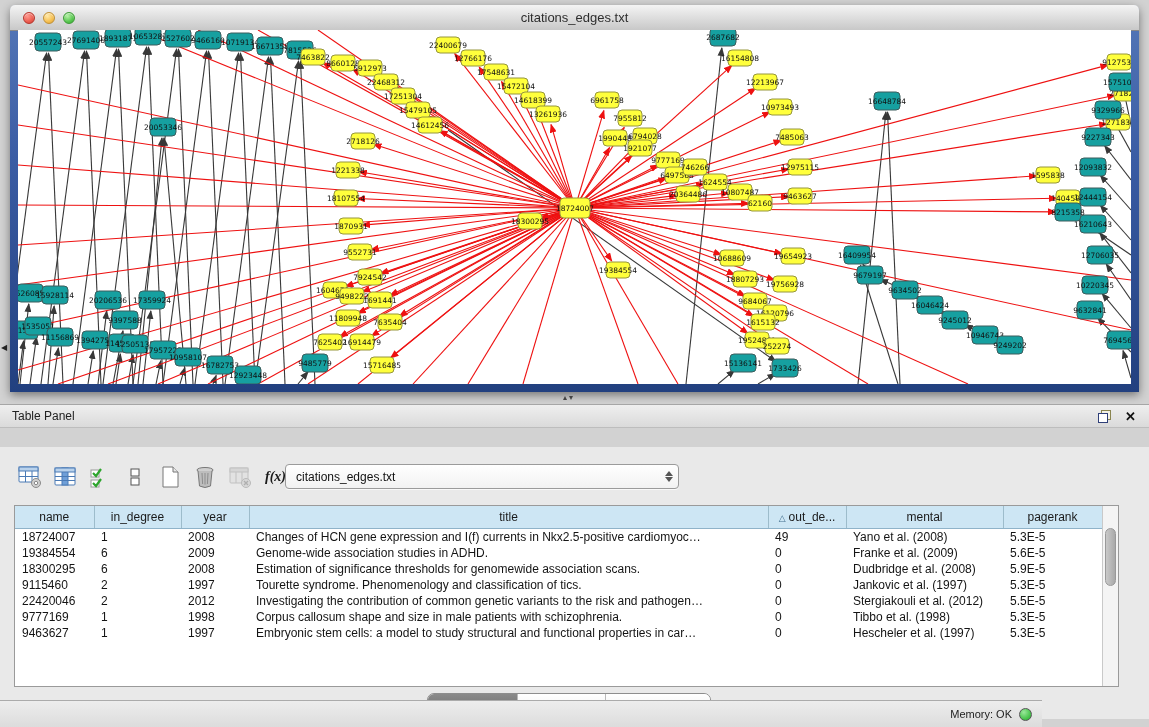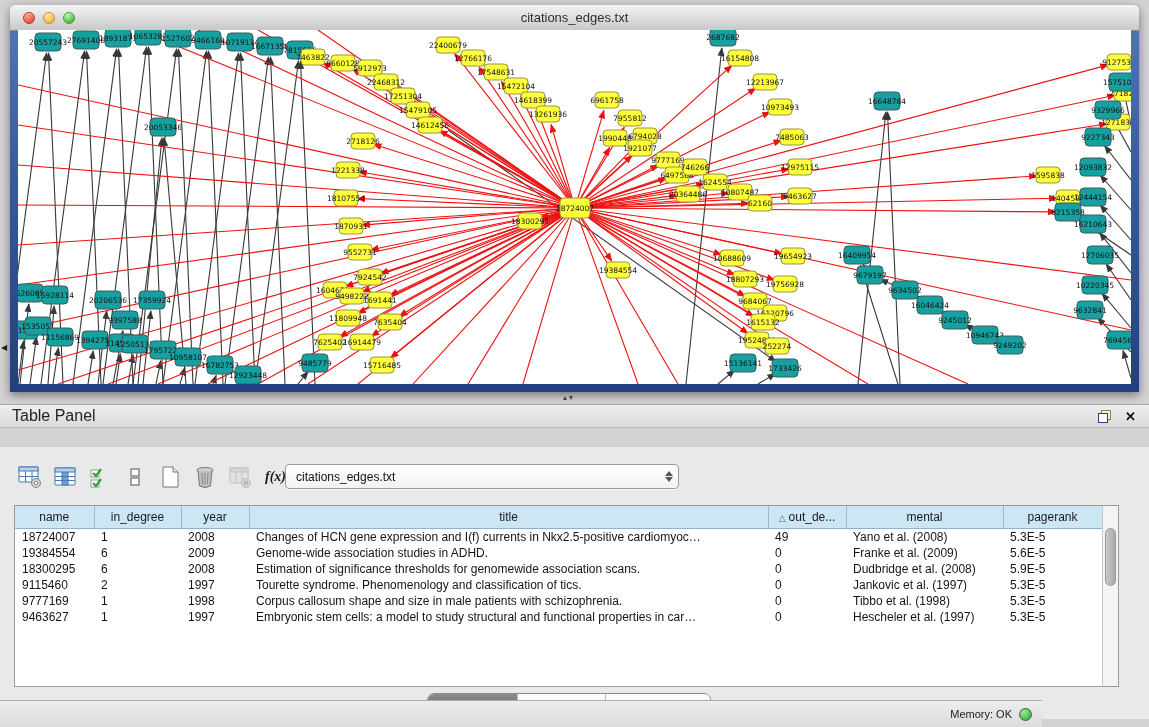--- a/index.html
+++ b/index.html
@@ -22,21 +22,21 @@
   .canvas-frame svg{display:block;}
 
   
   .split-handle{position:absolute;left:563px;top:393px;font-size:8px;color:#444;letter-spacing:2px;}
   .gutter-arrow{position:absolute;left:1px;top:343px;font-size:8px;color:#222;}
 
   
   .tp-header{position:absolute;left:0;top:404px;width:1149px;height:24px;
     background:linear-gradient(#efefef,#dadada);border-top:1px solid #a6a6a6;border-bottom:1px solid #bdbdbd;
     box-sizing:border-box;display:flex;align-items:center;}
-  .tp-title{margin-left:12px;font-size:16px;color:#222;}
+  .tp-title{margin-left:12px;font-size:12px;color:#222;}
   .tp-header .spacer{flex:1;}
   .float-icon{width:13px;height:13px;position:relative;margin-right:14px;cursor:default;}
   .float-icon .back{position:absolute;right:0;top:0;width:8px;height:8px;border:1px solid #8a8550;background:#f4f2e4;}
   .float-icon .front{position:absolute;left:0;bottom:0;width:8px;height:8px;border:1px solid #2f3f78;background:#fff;}
   .close-icon{margin-right:13px;font-size:13px;font-weight:bold;color:#111;line-height:13px;cursor:default;}
 
   .panel-body{position:absolute;left:0;top:428px;width:1149px;height:272px;background:#e9e9e9;margin-top:19px;}
 
   
   .toolbar{position:absolute;left:16px;top:15px;height:30px;display:flex;align-items:center;}
@@ -612,20 +612,29 @@
           <tr>
             <td>9115460</td>
             <td>2</td>
             <td>1997</td>
             <td>Tourette syndrome. Phenomenology and classification of tics.</td>
             <td>0</td>
             <td>Jankovic et al. (1997)</td>
             <td>5.3E-5</td>
           </tr>
           <tr>
+            <td>22420046</td>
+            <td>2</td>
+            <td>2012</td>
+            <td>Investigating the contribution of common genetic variants to the risk and pathogen…</td>
+            <td>0</td>
+            <td>Stergiakouli et al. (2012)</td>
+            <td>5.5E-5</td>
+          </tr>
+          <tr>
             <td>9777169</td>
             <td>1</td>
             <td>1998</td>
             <td>Corpus callosum shape and size in male patients with schizophrenia.</td>
             <td>0</td>
             <td>Tibbo et al. (1998)</td>
             <td>5.3E-5</td>
           </tr>
           <tr>
             <td>9463627</td>

